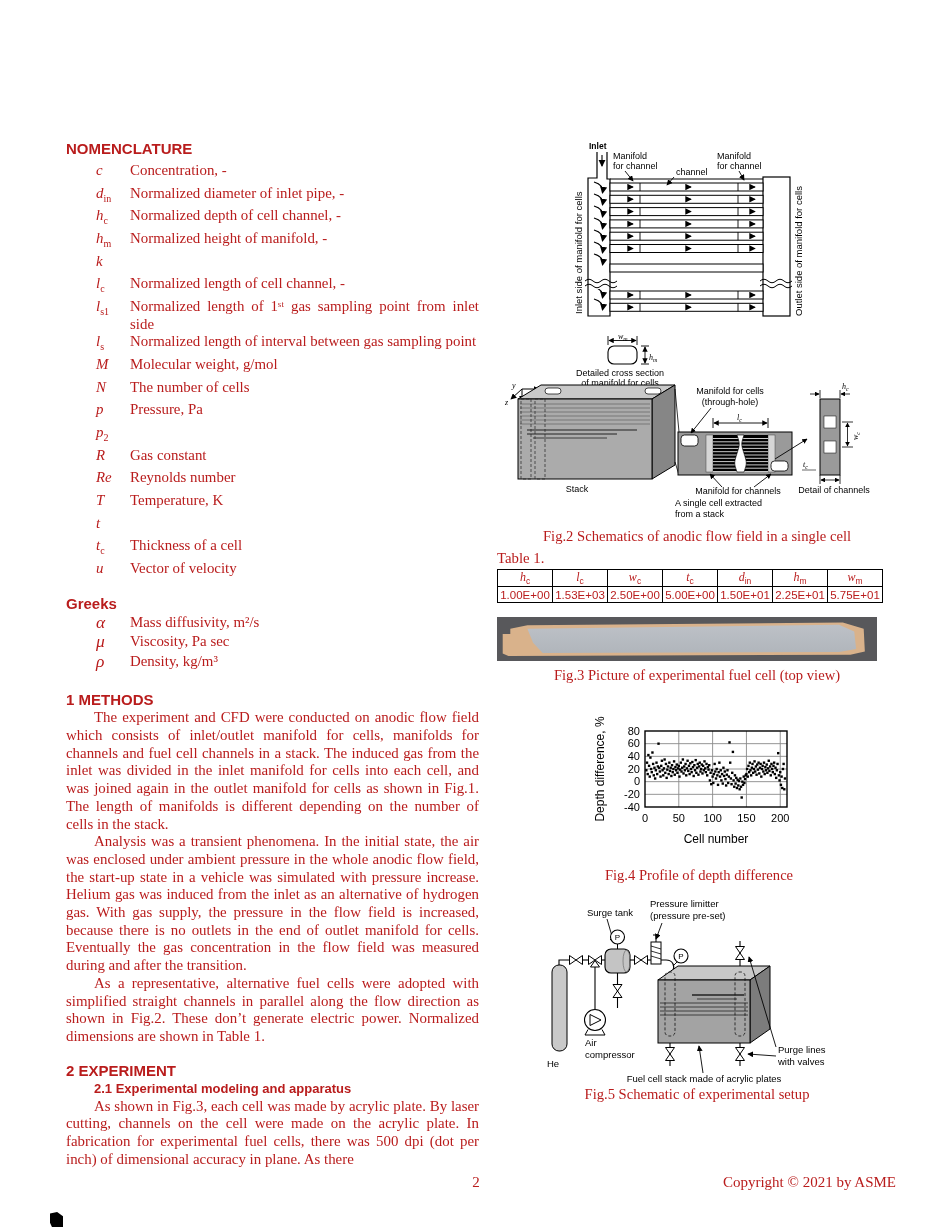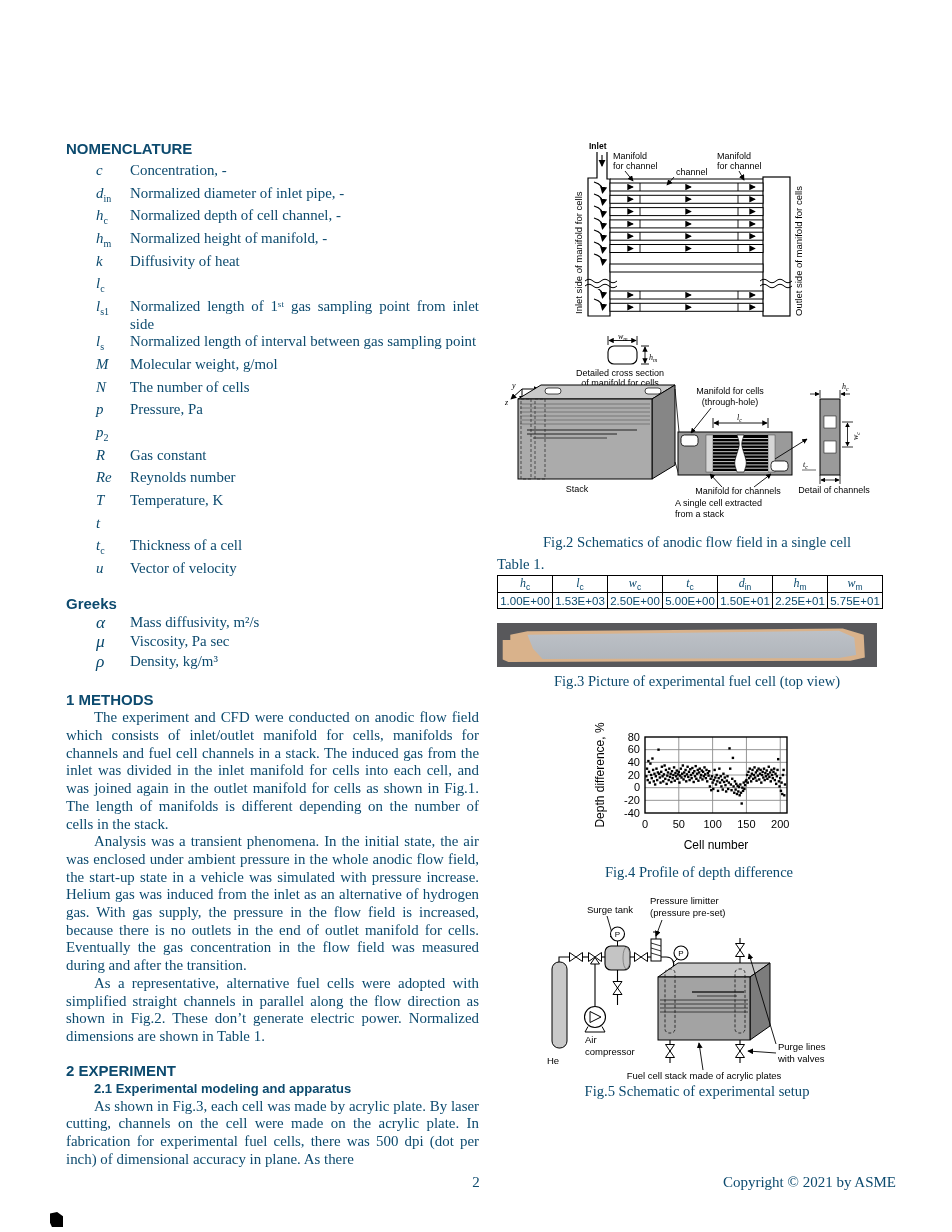--- a/index.html
+++ b/index.html
@@ -1,16 +1,16 @@
 <!DOCTYPE html>
 <html><head>
 <meta charset="utf-8">
 <style>
   html,body{margin:0;padding:0;background:#fff;}
-  #page{position:relative;width:952px;height:1232px;background:#fff;color:#0c4a6e;overflow:hidden;
+  #page{position:relative;width:952px;height:1232px;background:#fff;color:#b91c1c;overflow:hidden;
         font-family:"Liberation Serif",serif;}
   .col-left{position:absolute;left:66px;top:140px;width:413px;font-size:14.9px;line-height:17.7px;}
   .col-right{position:absolute;left:497px;top:140px;width:400px;}
   .h1{font-family:"Liberation Sans",sans-serif;font-weight:bold;font-size:15px;line-height:18px;margin:0;}
   .h2sub{font-family:"Liberation Sans",sans-serif;font-weight:bold;font-size:13px;line-height:18px;margin:0 0 0 28px;}
   #nomen-list{margin-top:4px;}
   .nrow{display:flex;}
   .nsym{flex:none;width:34px;padding-left:30px;font-style:italic;}
   .nsym sub{font-style:normal;font-size:10px;}
   .ndef{flex:1;text-align:justify;}
@@ -26,21 +26,21 @@
   #table1 td{border:1px solid #000;text-align:center;padding:0;height:15px;
              font-family:"Liberation Sans",sans-serif;font-size:11.5px;}
   #table1 td i{font-family:"Liberation Serif",serif;font-size:12px;}
   #table1 td sub{font-size:8.5px;}
   #photo{position:relative;width:380px;height:44px;background:#58585b;margin-top:14px;overflow:hidden;}
   #photo .plate{position:absolute;inset:0;background:#d9b28b;
     clip-path:polygon(1.5% 72%,1.5% 38%,3.5% 38%,3.5% 26%,8% 18%,91% 12%,96.5% 26%,96.8% 78%,93% 85%,3% 88%,1.5% 82%);}
   #photo .channel{position:absolute;inset:0;background:linear-gradient(180deg,#c0c4ca,#adb2b8);
     clip-path:polygon(8% 26%,90% 17%,94% 32%,94.5% 72%,90% 79%,12% 81%,9.5% 58%);}
   #fig4-wrap{margin-top:24px;margin-left:96px;width:212px;}
-  #fig4-wrap .caption{margin-top:7px;}
+  #fig4-wrap .caption{margin-top:16px;}
   svg{display:block;}
   #fig1-svg{margin-top:2px;}
   #fig2-svg{margin-top:10px;}
   #fig5-svg{margin-top:13px;}
   .f1t{font-family:"Liberation Sans",sans-serif;font-size:9px;}
   .f1b{font-family:"Liberation Sans",sans-serif;font-size:8.5px;font-weight:bold;}
   .f1r{font-family:"Liberation Sans",sans-serif;font-size:9.5px;}
   .f2t{font-family:"Liberation Sans",sans-serif;font-size:9px;}
   .f5t{font-family:"Liberation Sans",sans-serif;font-size:9.5px;}
   .dim{font-family:"Liberation Serif",serif;font-style:italic;font-size:8px;}
@@ -70,24 +70,24 @@
         <div class="nrow">
           <span class="nsym"><i>h</i><sub>c</sub></span>
           <span class="ndef">Normalized depth of cell channel, -</span>
         </div>
         <div class="nrow">
           <span class="nsym"><i>h</i><sub>m</sub></span>
           <span class="ndef">Normalized height of manifold, -</span>
         </div>
         <div class="nrow">
           <span class="nsym"><i>k</i><sub></sub></span>
-          <span class="ndef">Diffusivity of heat</span>
         </div>
         <div class="nrow">
           <span class="nsym"><i>l</i><sub>c</sub></span>
+          <span class="ndef">Normalized length of cell channel, -</span>
         </div>
         <div class="nrow">
           <span class="nsym"><i>l</i><sub>s1</sub></span>
           <span class="ndef">Normalized length of 1ˢᵗ gas sampling point from inlet side</span>
         </div>
         <div class="nrow">
           <span class="nsym"><i>l</i><sub>s</sub></span>
           <span class="ndef">Normalized length of interval between gas sampling point</span>
         </div>
         <div class="nrow">
@@ -344,21 +344,21 @@
       <line x1="345" y1="113" x2="356" y2="113" stroke="#000" stroke-width="0.8"></line>
       <line x1="350.5" y1="89" x2="350.5" y2="112" stroke="#000" stroke-width="0.8" marker-start="url(#ah2)" marker-end="url(#ah2)"></line>
       <text class="dim" transform="translate(361,106) rotate(-90)"><tspan>w</tspan><tspan class="dsub" dy="2">c</tspan></text>
       <text class="dim" x="306" y="133"><tspan>t</tspan><tspan class="dsub" dy="2">c</tspan></text>
       <line x1="305" y1="136" x2="319" y2="136" stroke="#000" stroke-width="0.6"></line>
       <line x1="323" y1="141" x2="323" y2="150" stroke="#000" stroke-width="0.8"></line>
       <line x1="343" y1="141" x2="343" y2="150" stroke="#000" stroke-width="0.8"></line>
       <line x1="324" y1="146" x2="342" y2="146" stroke="#000" stroke-width="0.8" marker-start="url(#ah2)" marker-end="url(#ah2)"></line>
       <text class="f2t" x="337" y="159" text-anchor="middle">Detail of channels</text>
     </svg>
-    <div class="caption" style="margin-top:14px">Fig.2 Schematics of anodic flow field in a single cell</div>
+    <div class="caption" style="margin-top:8px">Fig.2 Schematics of anodic flow field in a single cell</div>
 
     <div class="tcaption">Table 1.</div>
     <table id="table1">
         <tbody>
           <tr>
             <td><i>h</i><sub>c</sub></td>
             <td><i>l</i><sub>c</sub></td>
             <td><i>w</i><sub>c</sub></td>
             <td><i>t</i><sub>c</sub></td>
             <td><i>d</i><sub>in</sub></td>

